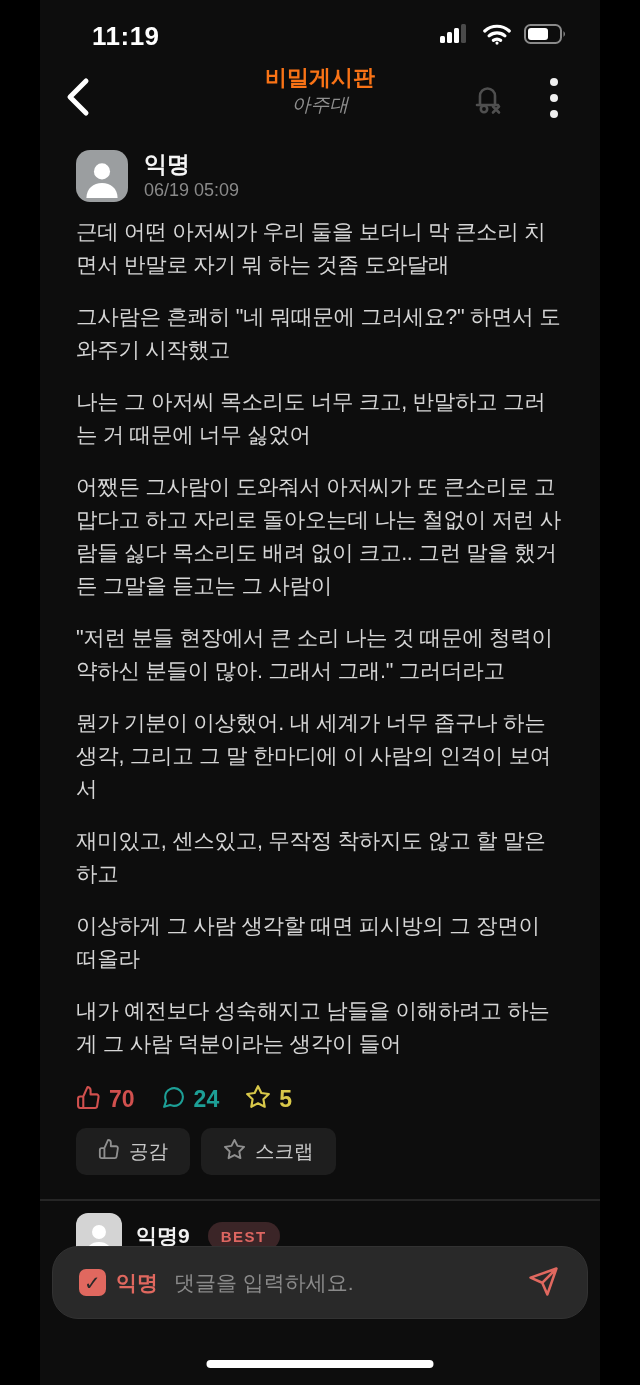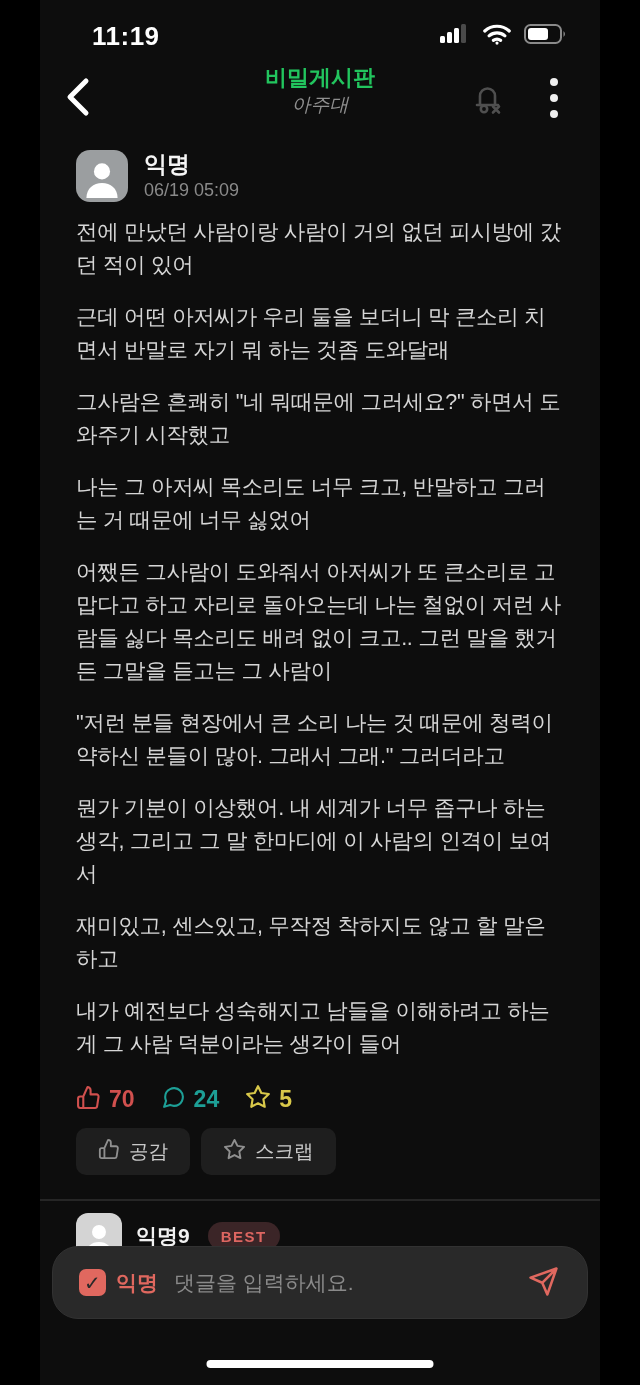--- a/index.html
+++ b/index.html
@@ -30,21 +30,21 @@
   .back-btn {
     position: absolute; left: 14px; top: 14px;
     width: 48px; height: 52px;
     display: flex; align-items: center; justify-content: center;
     background: none; border: none; cursor: pointer;
   }
   .header-titles {
     position: absolute; left: 0; right: 0; top: 6px;
     text-align: center; pointer-events: none;
   }
-  .board-title { color: #22c55e; font-size: 22px; font-weight: bold; line-height: 28px; }
+  .board-title { color: #f97316; font-size: 22px; font-weight: bold; line-height: 28px; }
   .board-subtitle { color: #8f8f8f; font-size: 19px; line-height: 26px; font-style: italic; }
   .bell-btn {
     position: absolute; right: 88px; top: 16px;
     width: 50px; height: 50px;
     display: flex; align-items: center; justify-content: center;
     background: none; border: none; cursor: pointer;
   }
   .kebab-btn {
     position: absolute; right: 26px; top: 16px;
     width: 40px; height: 50px;
@@ -205,28 +205,28 @@
           </svg>
         </span>
       </div>
       <div class="post-author-block">
         <span class="post-author">익명</span>
         <span class="post-timestamp">06/19 05:09</span>
       </div>
     </div>
 
     <div class="post-body">
-      <p>전에 만났던 사람이랑 사람이 거의 없던 피시방에 갔던 적이 있어</p>
       <p>근데 어떤 아저씨가 우리 둘을 보더니 막 큰소리 치면서 반말로 자기 뭐 하는 것좀 도와달래</p>
       <p>그사람은 흔쾌히 "네 뭐때문에 그러세요?" 하면서 도와주기 시작했고</p>
       <p>나는 그 아저씨 목소리도 너무 크고, 반말하고 그러는 거 때문에 너무 싫었어</p>
       <p>어쨌든 그사람이 도와줘서 아저씨가 또 큰소리로 고맙다고 하고 자리로 돌아오는데 나는 철없이 저런 사람들 싫다 목소리도 배려 없이 크고.. 그런 말을 했거든 그말을 듣고는 그 사람이</p>
       <p>"저런 분들 현장에서 큰 소리 나는 것 때문에 청력이 약하신 분들이 많아. 그래서 그래." 그러더라고</p>
       <p>뭔가 기분이 이상했어. 내 세계가 너무 좁구나 하는 생각, 그리고 그 말 한마디에 이 사람의 인격이 보여서</p>
       <p>재미있고, 센스있고, 무작정 착하지도 않고 할 말은 하고</p>
+      <p>이상하게 그 사람 생각할 때면 피시방의 그 장면이 떠올라</p>
       <p>내가 예전보다 성숙해지고 남들을 이해하려고 하는 게 그 사람 덕분이라는 생각이 들어</p>
     </div>
 
     <div class="reactions">
       <span class="reaction">
         <span>
           <svg width="25" height="25" viewBox="0 0 24 24" fill="none" stroke="#d1504e" stroke-width="2" stroke-linecap="round" stroke-linejoin="round">
             <path d="M14 9V5a3 3 0 0 0-3-3l-4 9v11h11.28a2 2 0 0 0 2-1.7l1.38-9a2 2 0 0 0-2-2.3zM7 22H4a2 2 0 0 1-2-2v-7a2 2 0 0 1 2-2h3"></path>
           </svg>
         </span>

